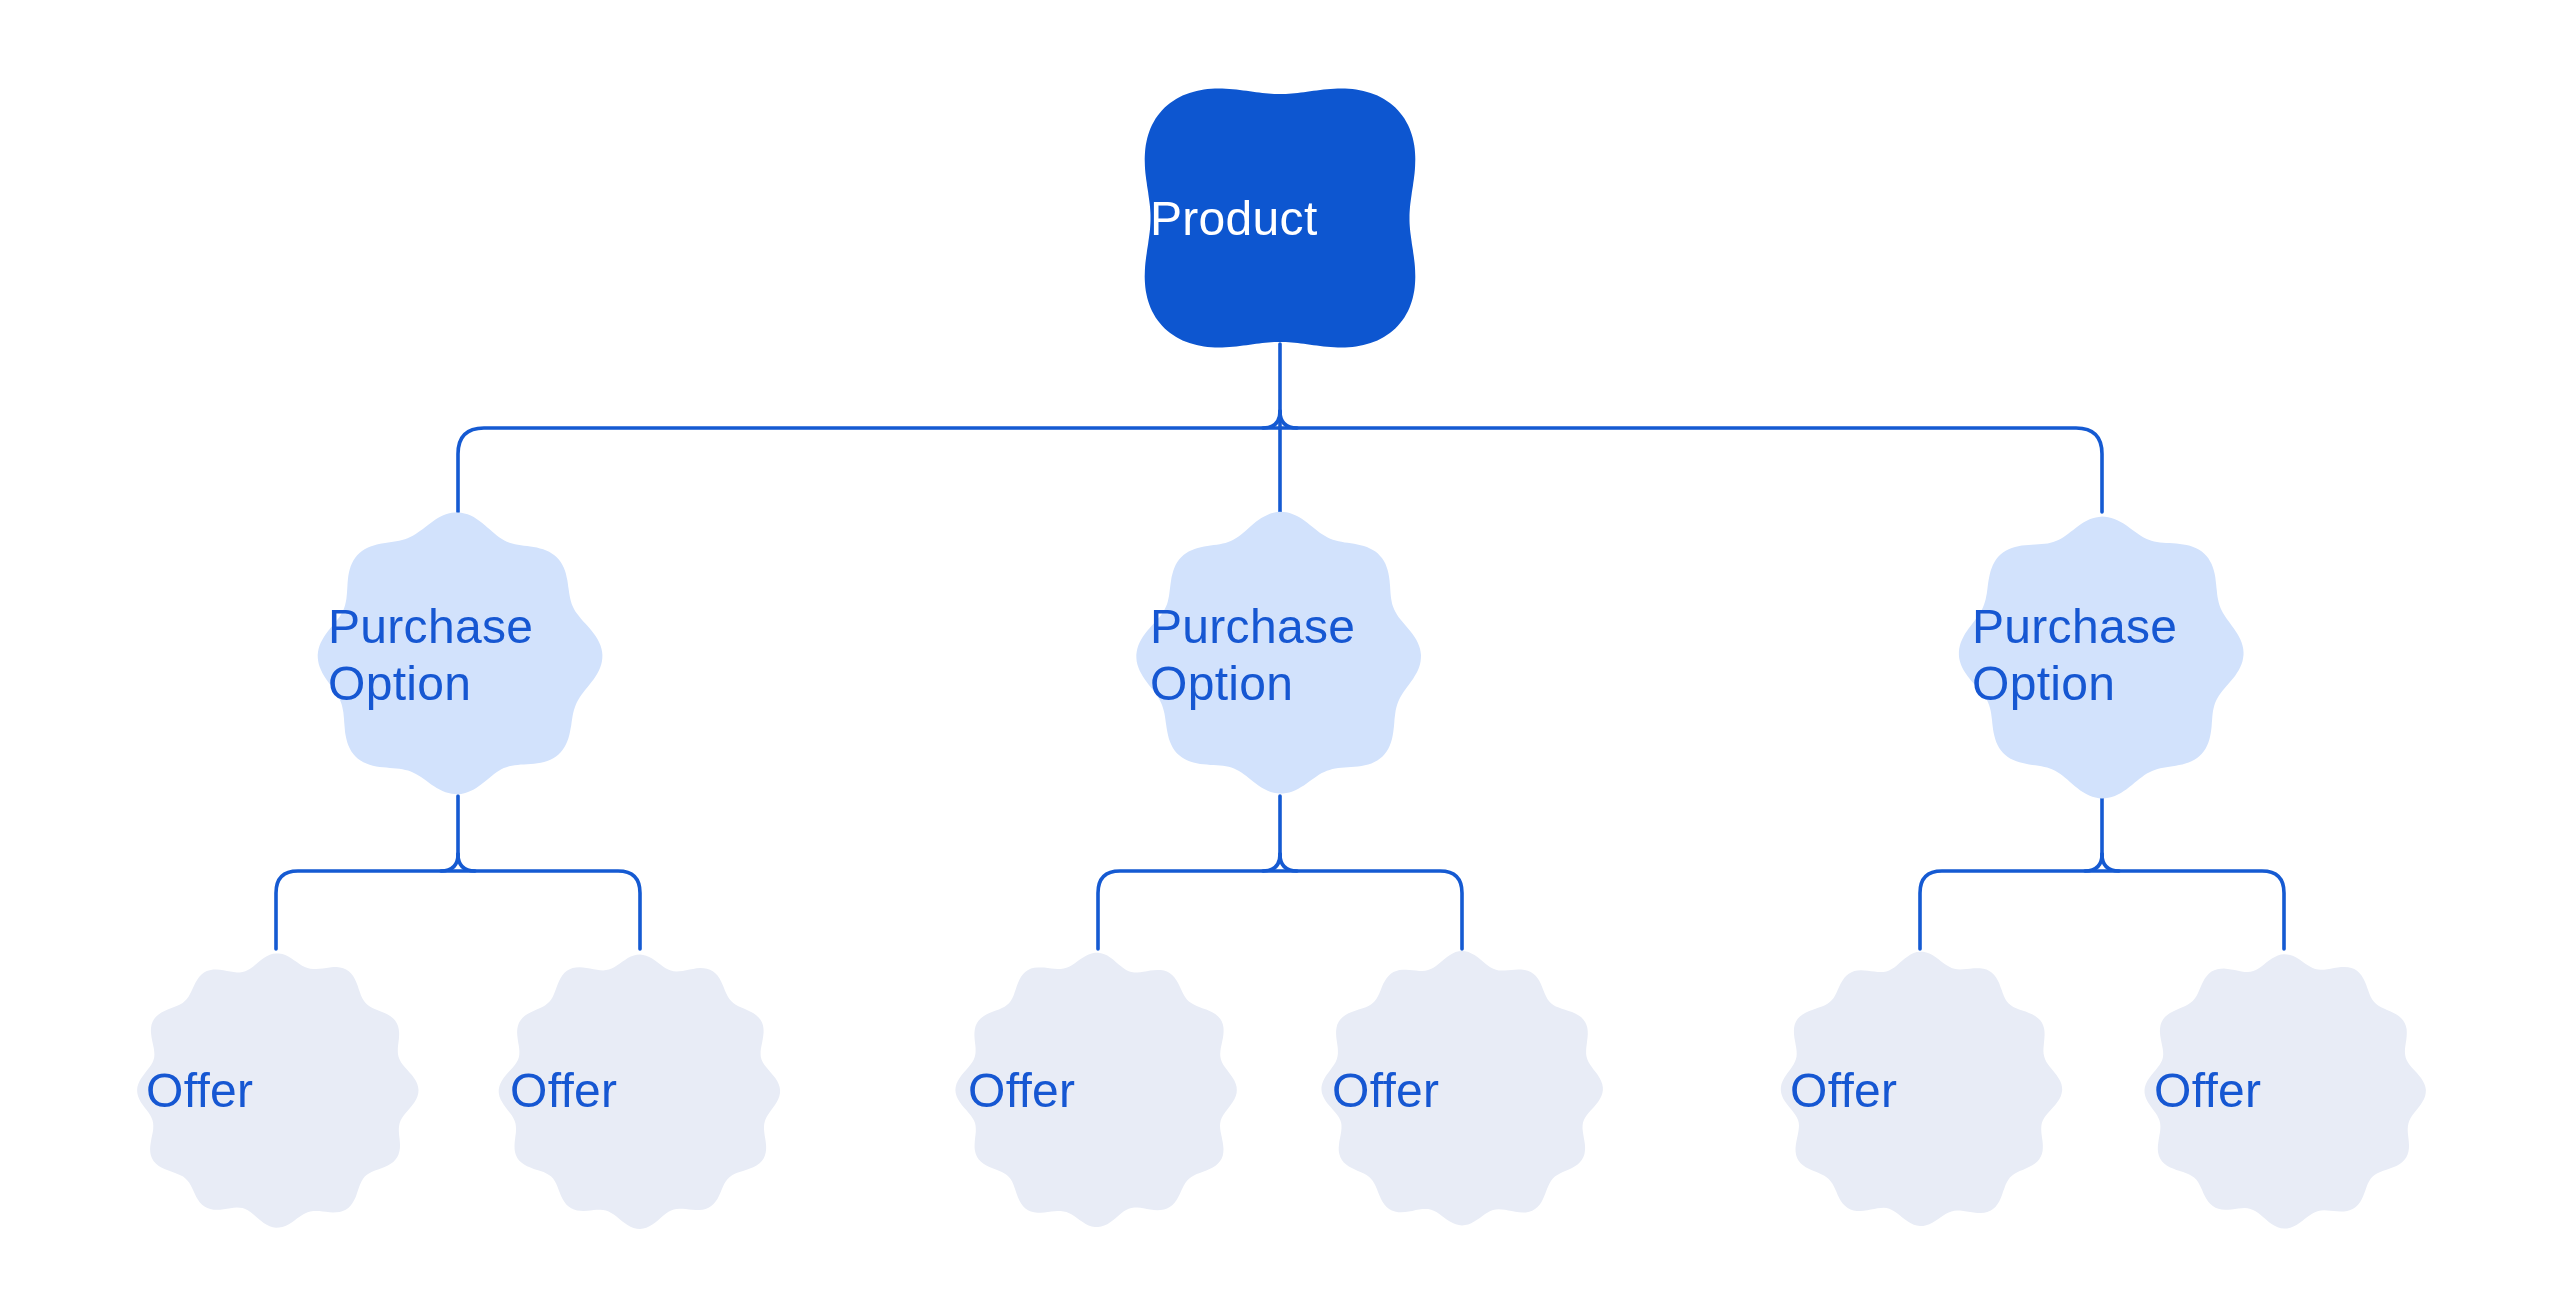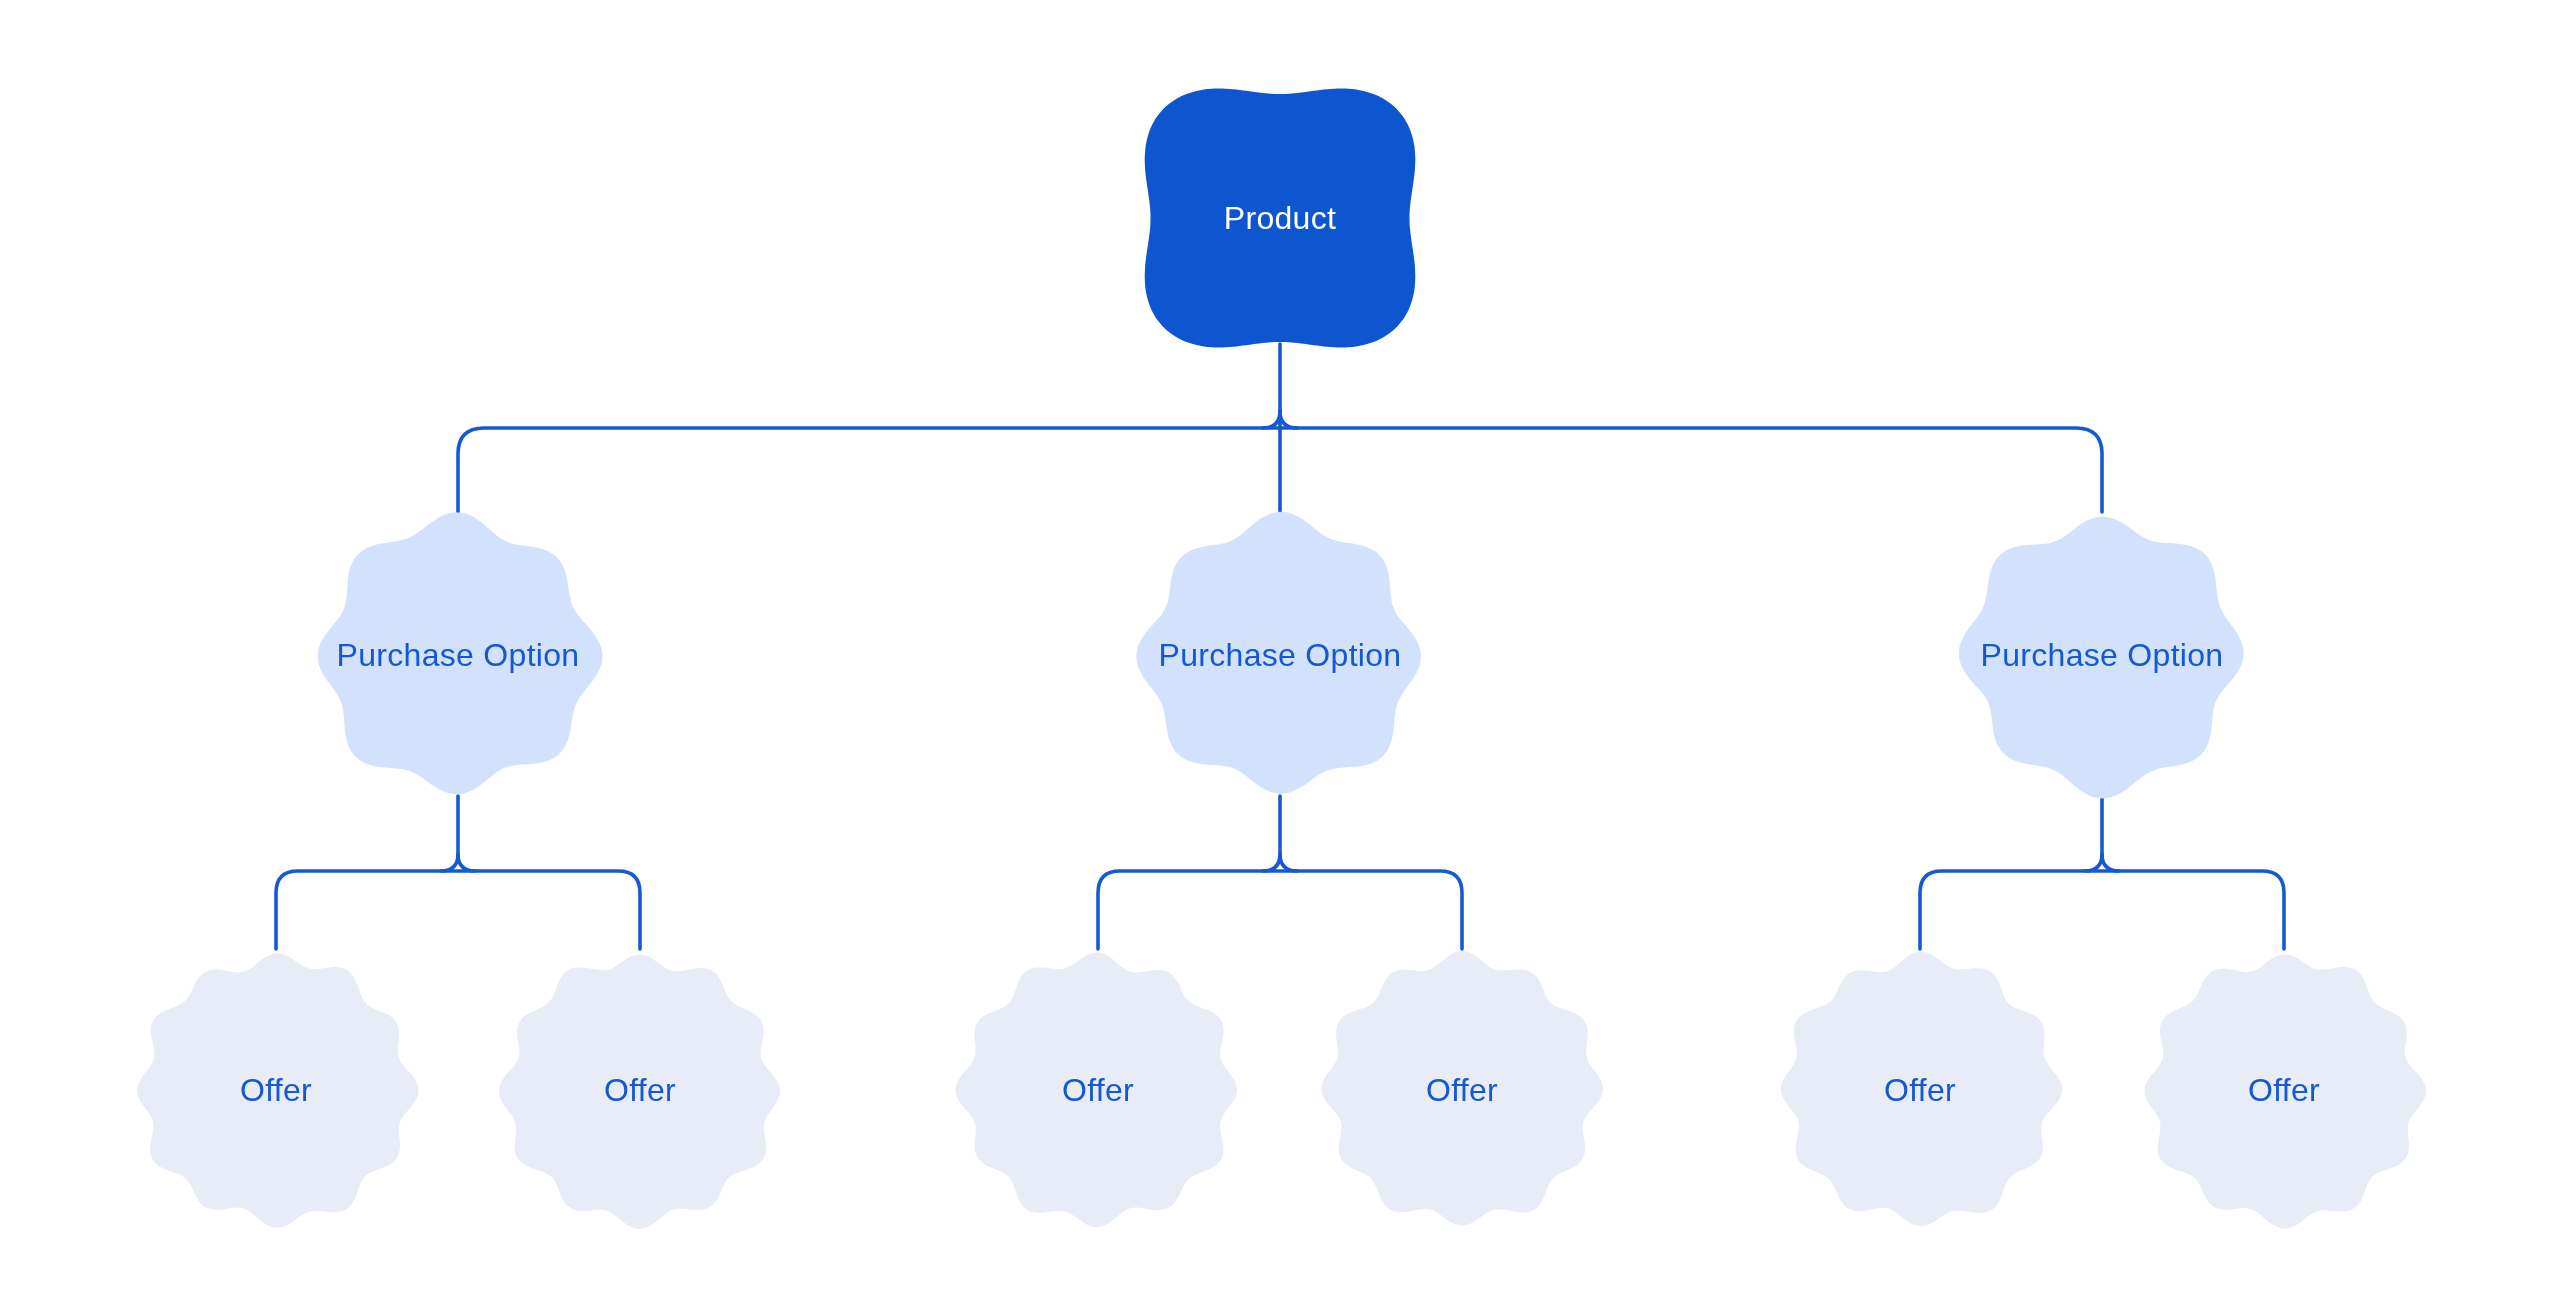--- a/index.html
+++ b/index.html
@@ -35,22 +35,21 @@
     top: -170px;
     width: 340px;
     height: 340px;
   }
   .label {
     position: absolute;
     left: 0;
     top: 0;
     transform: translate(-50%, -50%);
     width: 260px;
-    text-align: center;
-    font-size: 32px;
+    font-size: 48px;
     line-height: 57px;
     letter-spacing: 0.3px;
     white-space: pre-line;
   }
   
   .pos-root { left: 1280px; top: 218px; }
   .pos-po0  { left: 458px;  top: 655px; }
   .pos-po1  { left: 1280px; top: 655px; }
   .pos-po2  { left: 2102px; top: 655px; }
   .pos-of00 { left: 276px;  top: 1090px; }

